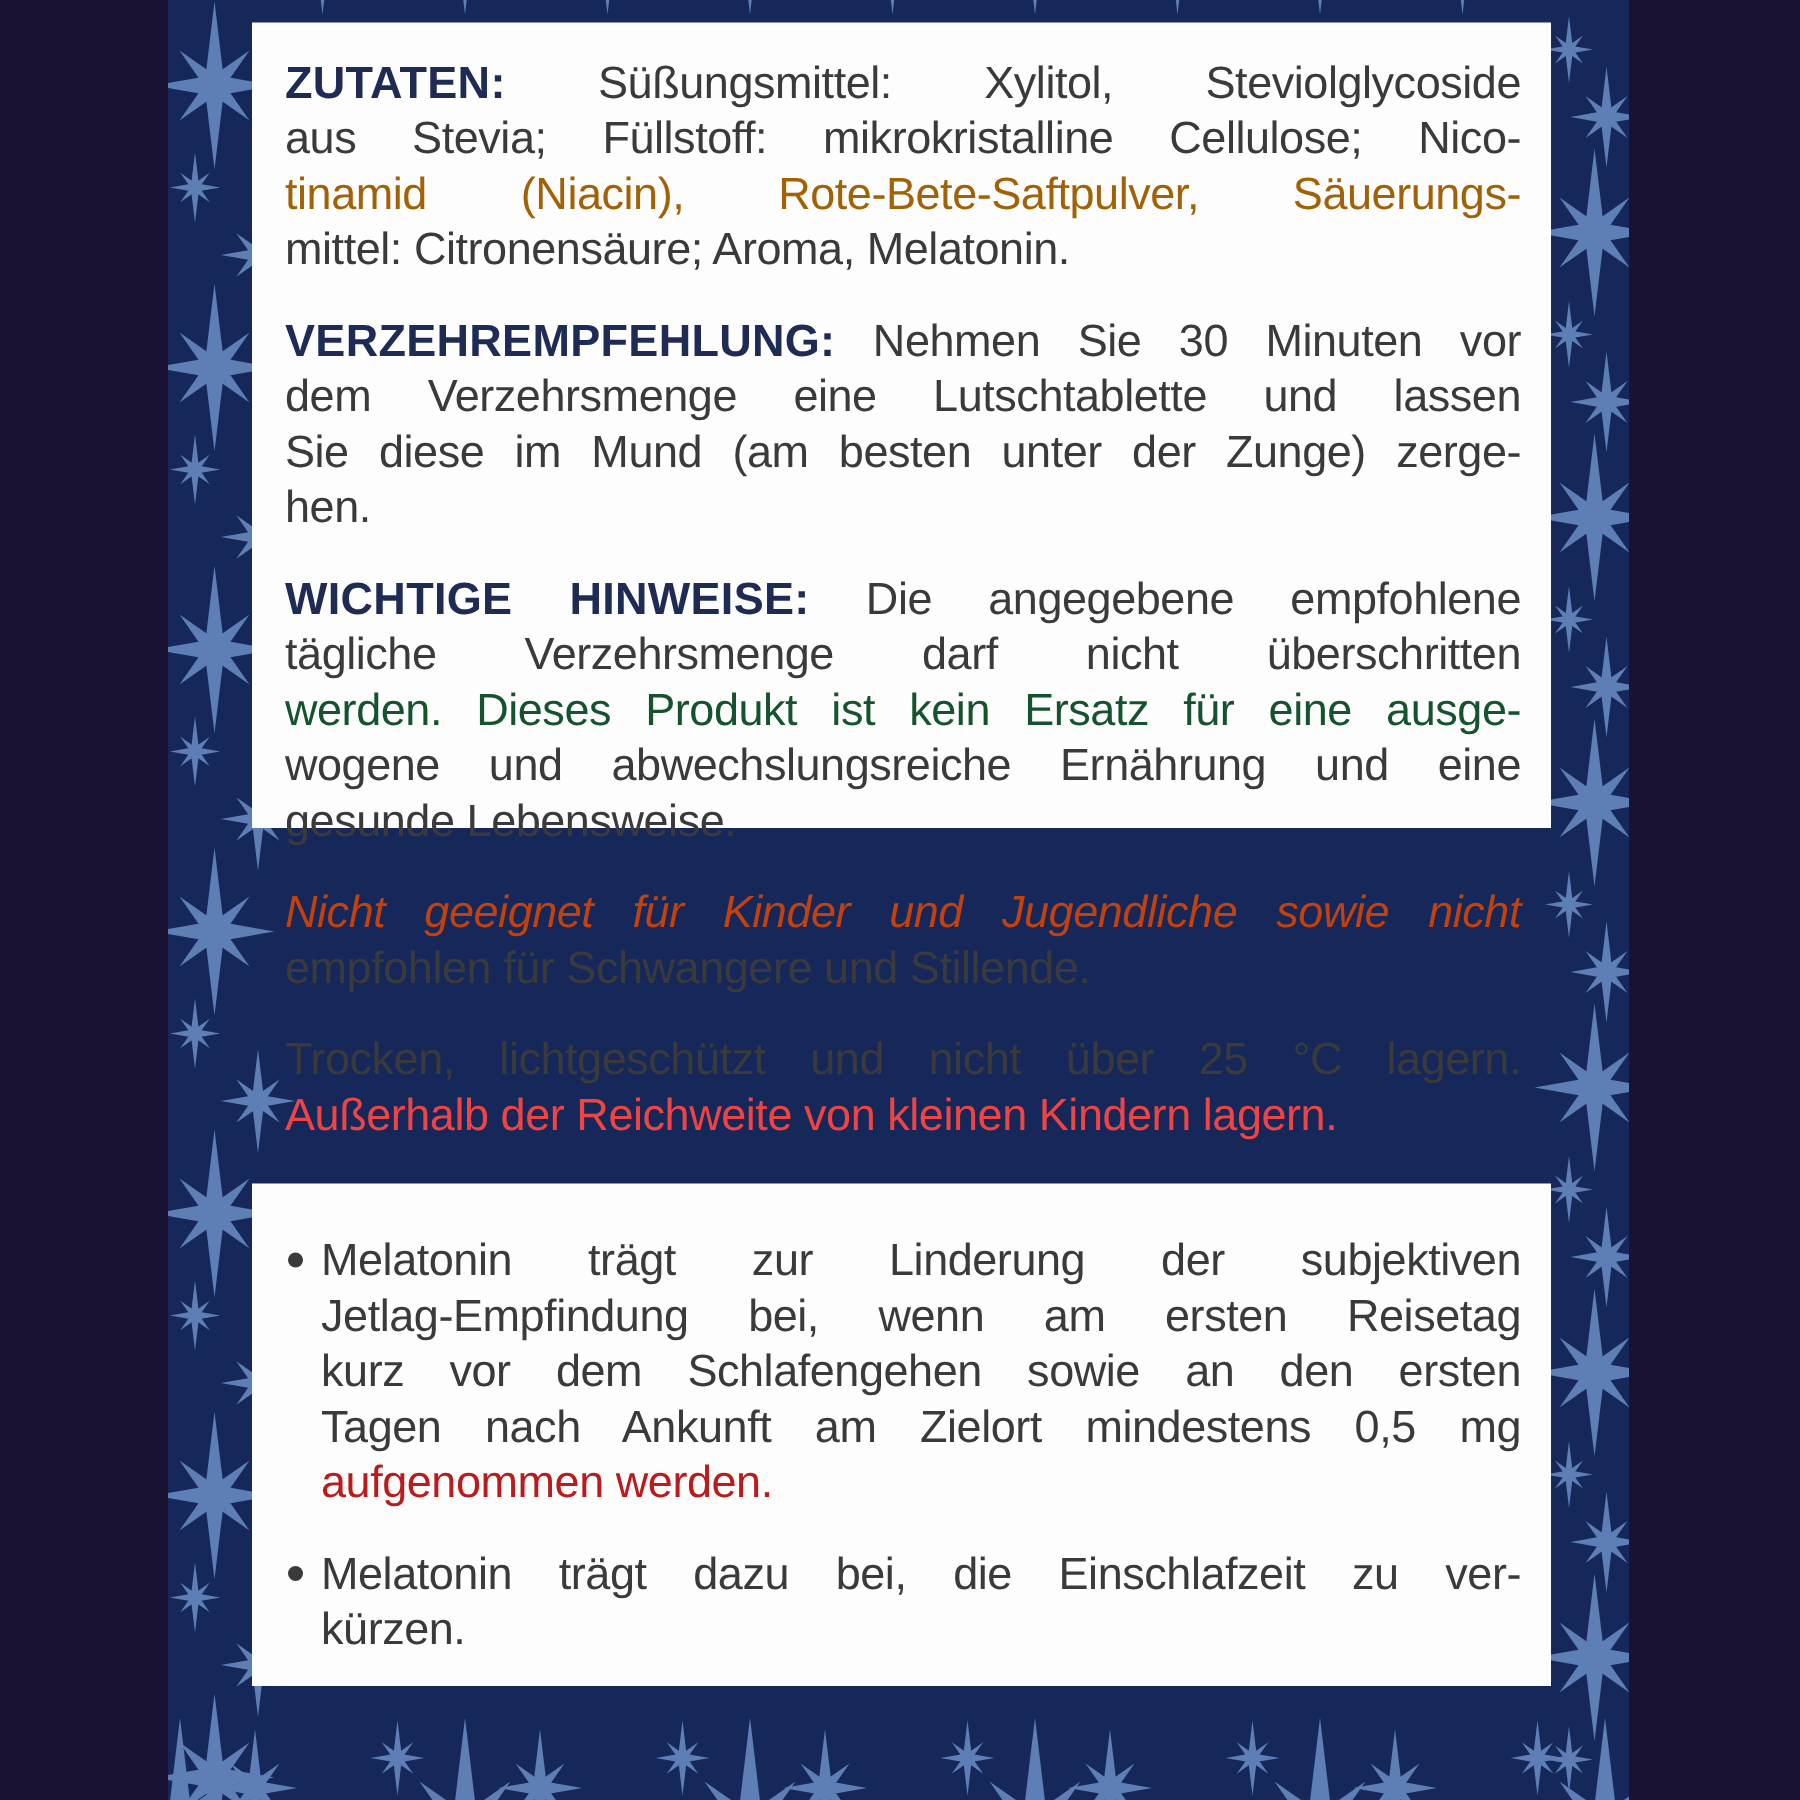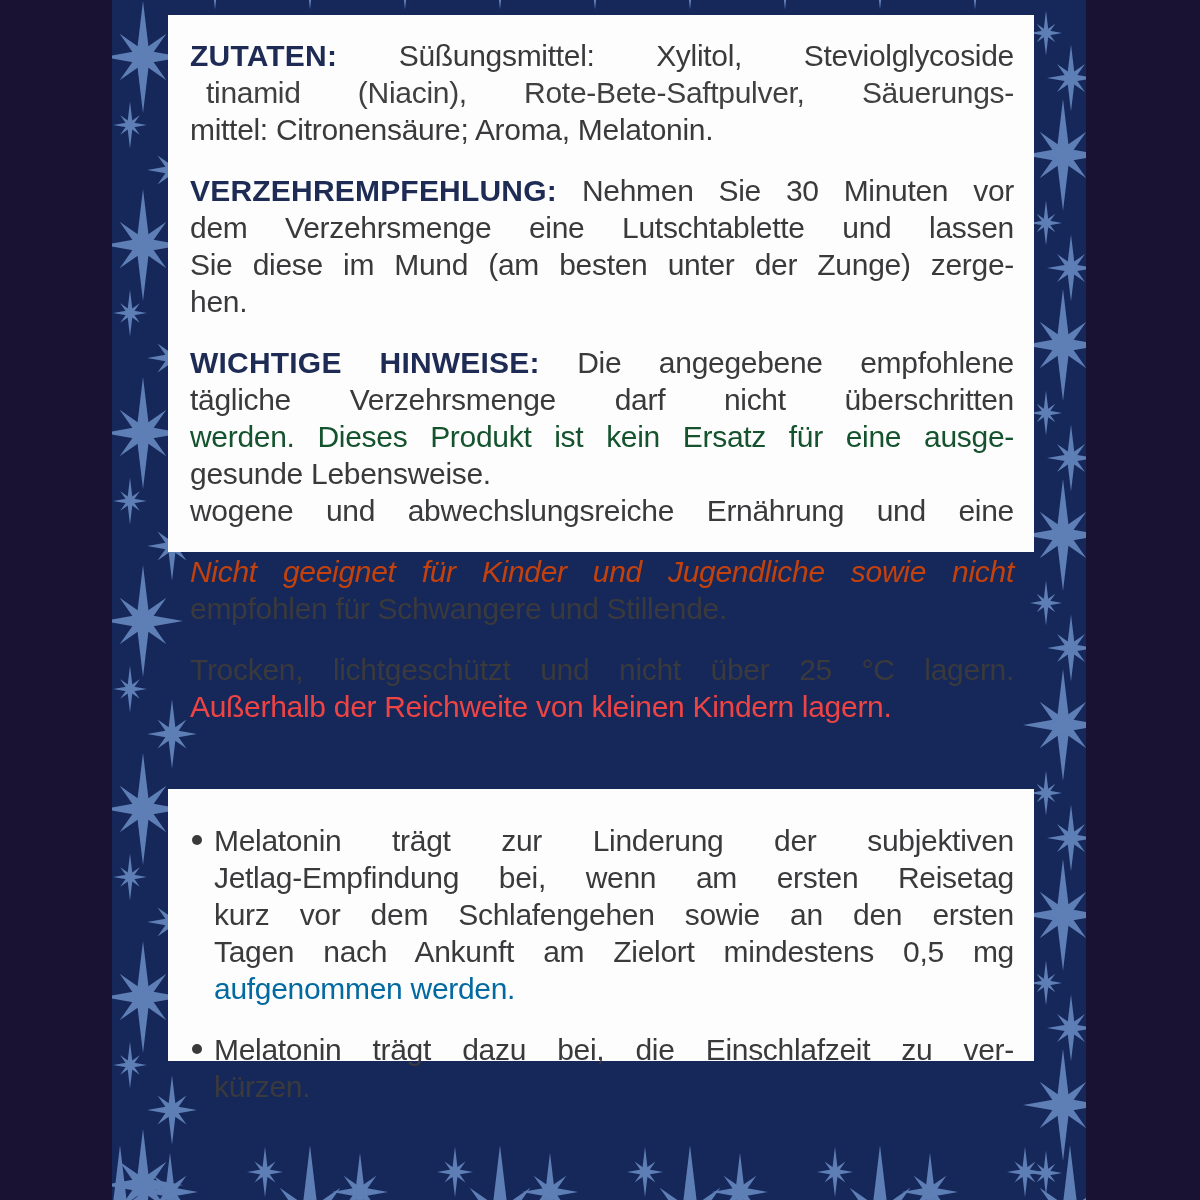--- a/index.html
+++ b/index.html
@@ -12,21 +12,21 @@
   .star-band{
     position:absolute;top:0;bottom:0;left:112px;width:974px;
     overflow:hidden;background:#16285a;
   }
   .star-band svg{position:absolute;top:0;left:0;}
   .white-box{
     position:absolute;left:168px;width:866px;background:#fdfdfd;
     box-sizing:border-box;color:#3a3a3c;
   }
   #ingredients-box{top:15px;height:537px;padding:22px 20px 0 22px;}
-  #claims-box{top:789px;height:272px;padding:33px 20px 0 22px;}
+  #claims-box{top:789px;height:335px;padding:33px 20px 0 22px;}
   .para{margin:0 0 24px 0;}
   .para:last-child{margin-bottom:0;}
   .ln{
     font-size:30px;line-height:37px;letter-spacing:-0.3px;
     text-align:justify;text-align-last:justify;white-space:nowrap;
   }
   .ln.last{text-align-last:left;}
   .lead{font-weight:bold;color:#1e2b55;letter-spacing:0.2px;}
   .bullet-item{position:relative;margin:0 0 24px 0;padding-left:24px;}
   .bullet-item:last-child{margin-bottom:4px;}
@@ -115,53 +115,54 @@
         <use href="#sparkle" transform="translate(578 1218) scale(1.3)"></use>
         <use href="#sparkle" transform="translate(768 1218) scale(1.3)"></use>
         <use href="#sparkle" transform="translate(958 1218) scale(1.3)"></use>
       </g>
   </svg>
 </div>
 
 <div class="white-box" id="ingredients-box" style="background: rgb(253, 253, 253);">
     <div class="para">
       <div class="ln" style="color: rgb(58, 58, 60);"><span class="lead" style="color: rgb(30, 43, 85);">ZUTATEN:</span> Süßungsmittel: Xylitol, Steviolglycoside</div>
-      <div class="ln" style="color: #404040; margin-left: 16px;">tinamid (Niacin), Rote-Bete-Saftpulver, Säuerungs-</div>
+      <div class="ln" style="color: rgb(58, 58, 60);">aus Stevia; Füllstoff: mikrokristalline Cellulose; Nico-</div>
+      <div class="ln" style="color: #a16207;">tinamid (Niacin), Rote-Bete-Saftpulver, Säuerungs-</div>
       <div class="ln last" style="color: rgb(58, 58, 60);">mittel: Citronensäure; Aroma, Melatonin.</div>
     </div>
     <div class="para">
       <div class="ln" style="color: rgb(58, 58, 60);"><span class="lead" style="color: rgb(30, 43, 85);">VERZEHREMPFEHLUNG:</span> Nehmen Sie 30 Minuten vor</div>
       <div class="ln" style="color: rgb(58, 58, 60);">dem Verzehrsmenge eine Lutschtablette und lassen</div>
       <div class="ln" style="color: rgb(58, 58, 60);">Sie diese im Mund (am besten unter der Zunge) zerge-</div>
       <div class="ln last" style="color: rgb(58, 58, 60);">hen.</div>
     </div>
     <div class="para">
       <div class="ln" style="color: rgb(58, 58, 60);"><span class="lead" style="color: rgb(30, 43, 85); margin-top: 48px;">WICHTIGE HINWEISE:</span> Die angegebene empfohlene</div>
       <div class="ln" style="color: rgb(58, 58, 60);">tägliche Verzehrsmenge darf nicht überschritten</div>
       <div class="ln" style="color: #14532d;">werden. Dieses Produkt ist kein Ersatz für eine ausge-</div>
+      <div class="ln" style="color: rgb(58, 58, 60);">wogene und abwechslungsreiche Ernährung und eine</div>
       <div class="ln last" style="color: rgb(58, 58, 60);">gesunde Lebensweise.</div>
-      <div class="ln" style="color: rgb(58, 58, 60);">wogene und abwechslungsreiche Ernährung und eine</div>
     </div>
     <div class="para">
       <div class="ln" style="color: #c2410c; font-style: italic;">Nicht geeignet für Kinder und Jugendliche sowie nicht</div>
       <div class="ln last" style="color: rgb(58, 58, 60);">empfohlen für Schwangere und Stillende.</div>
     </div>
     <div class="para">
       <div class="ln" style="color: rgb(58, 58, 60);">Trocken, lichtgeschützt und nicht über 25 °C lagern.</div>
       <div class="ln last" style="color: #ef4444;">Außerhalb der Reichweite von kleinen Kindern lagern.</div>
     </div>
   </div>
 
 <div class="white-box" id="claims-box" style="background: rgb(253, 253, 253);">
     <div class="bullet-item">
       <span class="bullet-dot" style="background: rgb(58, 58, 60);"></span>
       <div class="ln" style="color: rgb(58, 58, 60);">Melatonin trägt zur Linderung der subjektiven</div>
       <div class="ln" style="color: rgb(58, 58, 60);">Jetlag-Empfindung bei, wenn am ersten Reisetag</div>
       <div class="ln" style="color: rgb(58, 58, 60);">kurz vor dem Schlafengehen sowie an den ersten</div>
       <div class="ln" style="color: rgb(58, 58, 60);">Tagen nach Ankunft am Zielort mindestens 0,5 mg</div>
-      <div class="ln last" style="color: #0369a1;">aufgenommen werden.</div>
+      <div class="ln last" style="color: #b91c1c;">aufgenommen werden.</div>
     </div>
     <div class="bullet-item">
       <span class="bullet-dot" style="background: rgb(58, 58, 60);"></span>
       <div class="ln" style="color: rgb(58, 58, 60);">Melatonin trägt dazu bei, die Einschlafzeit zu ver-</div>
       <div class="ln last" style="color: rgb(58, 58, 60);">kürzen.</div>
     </div>
   </div>
 
 </body></html>

